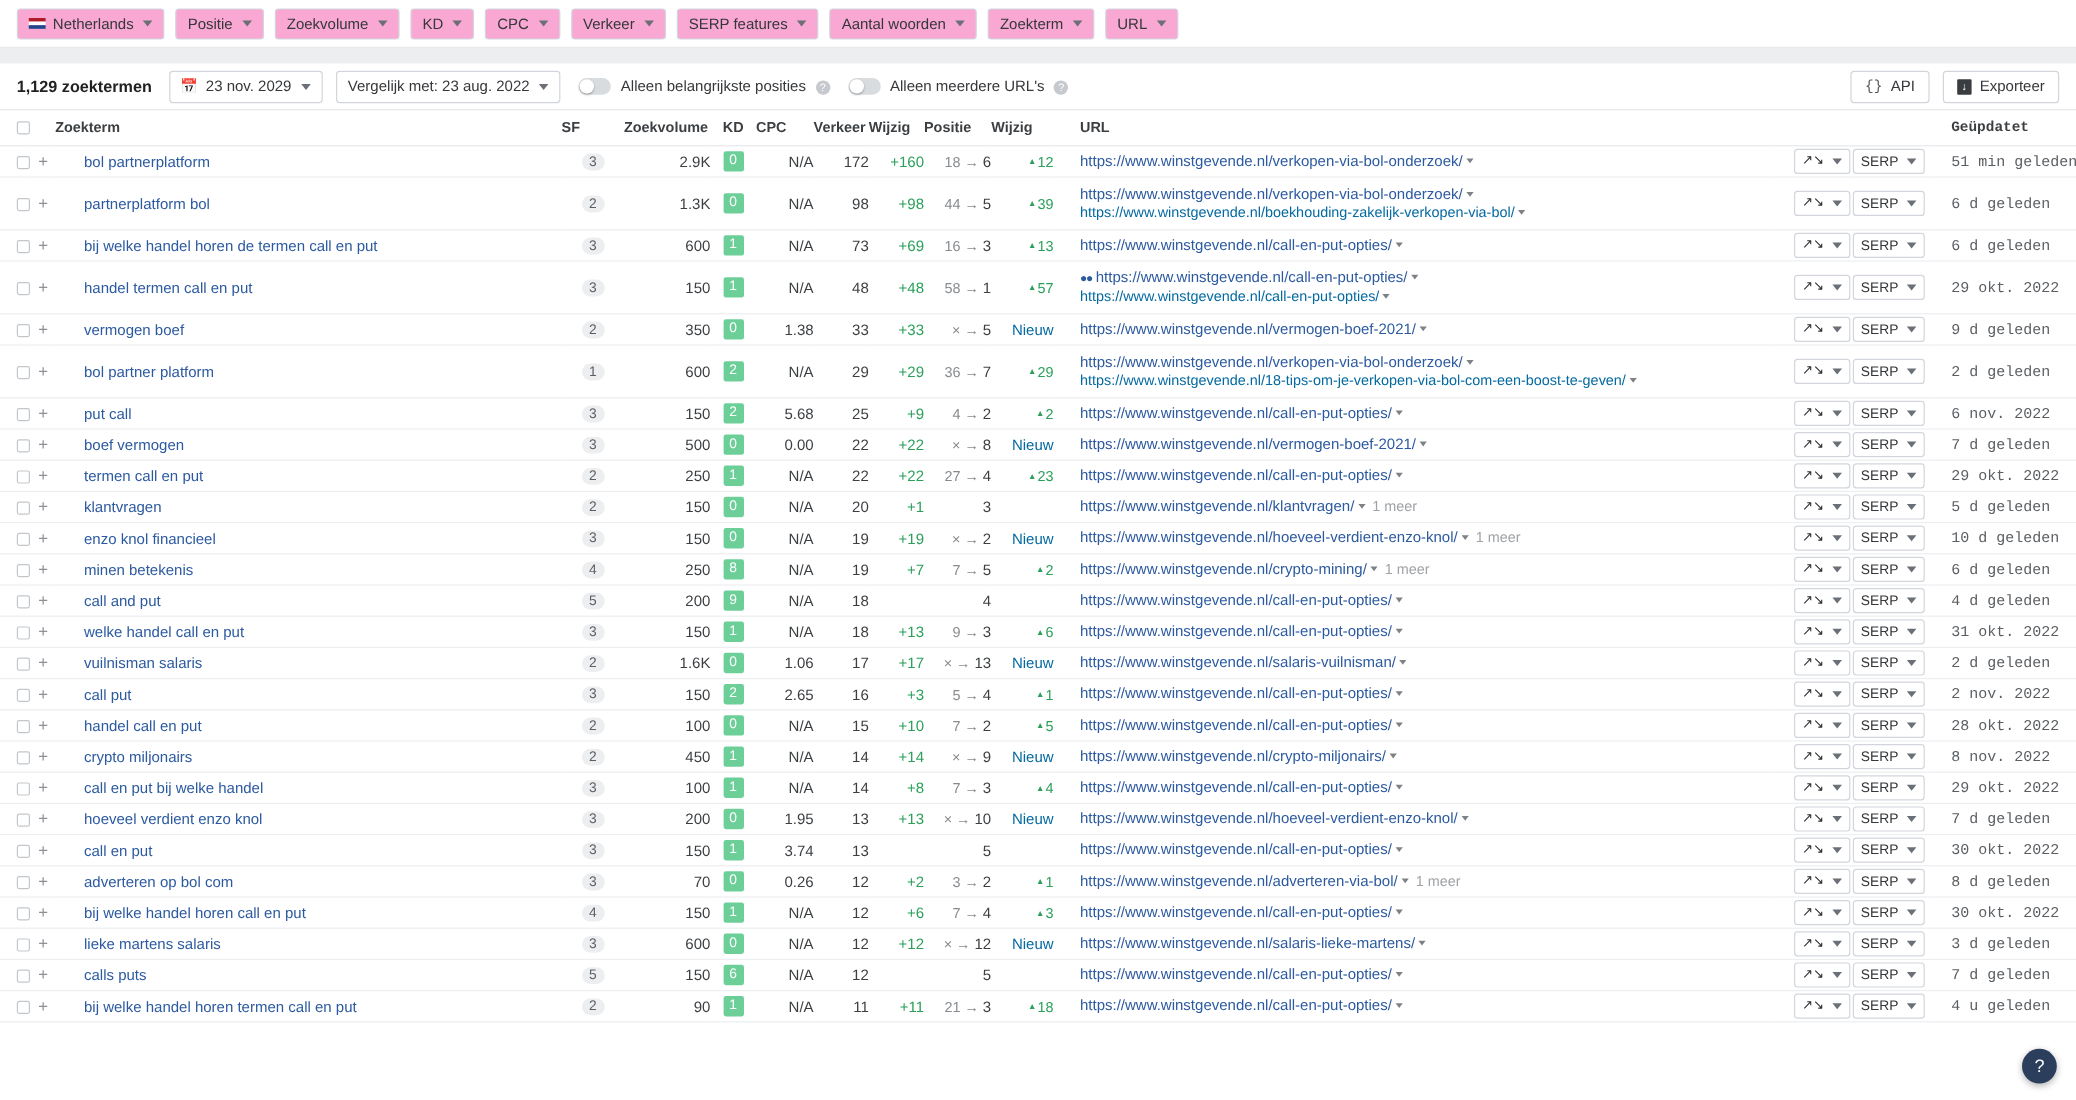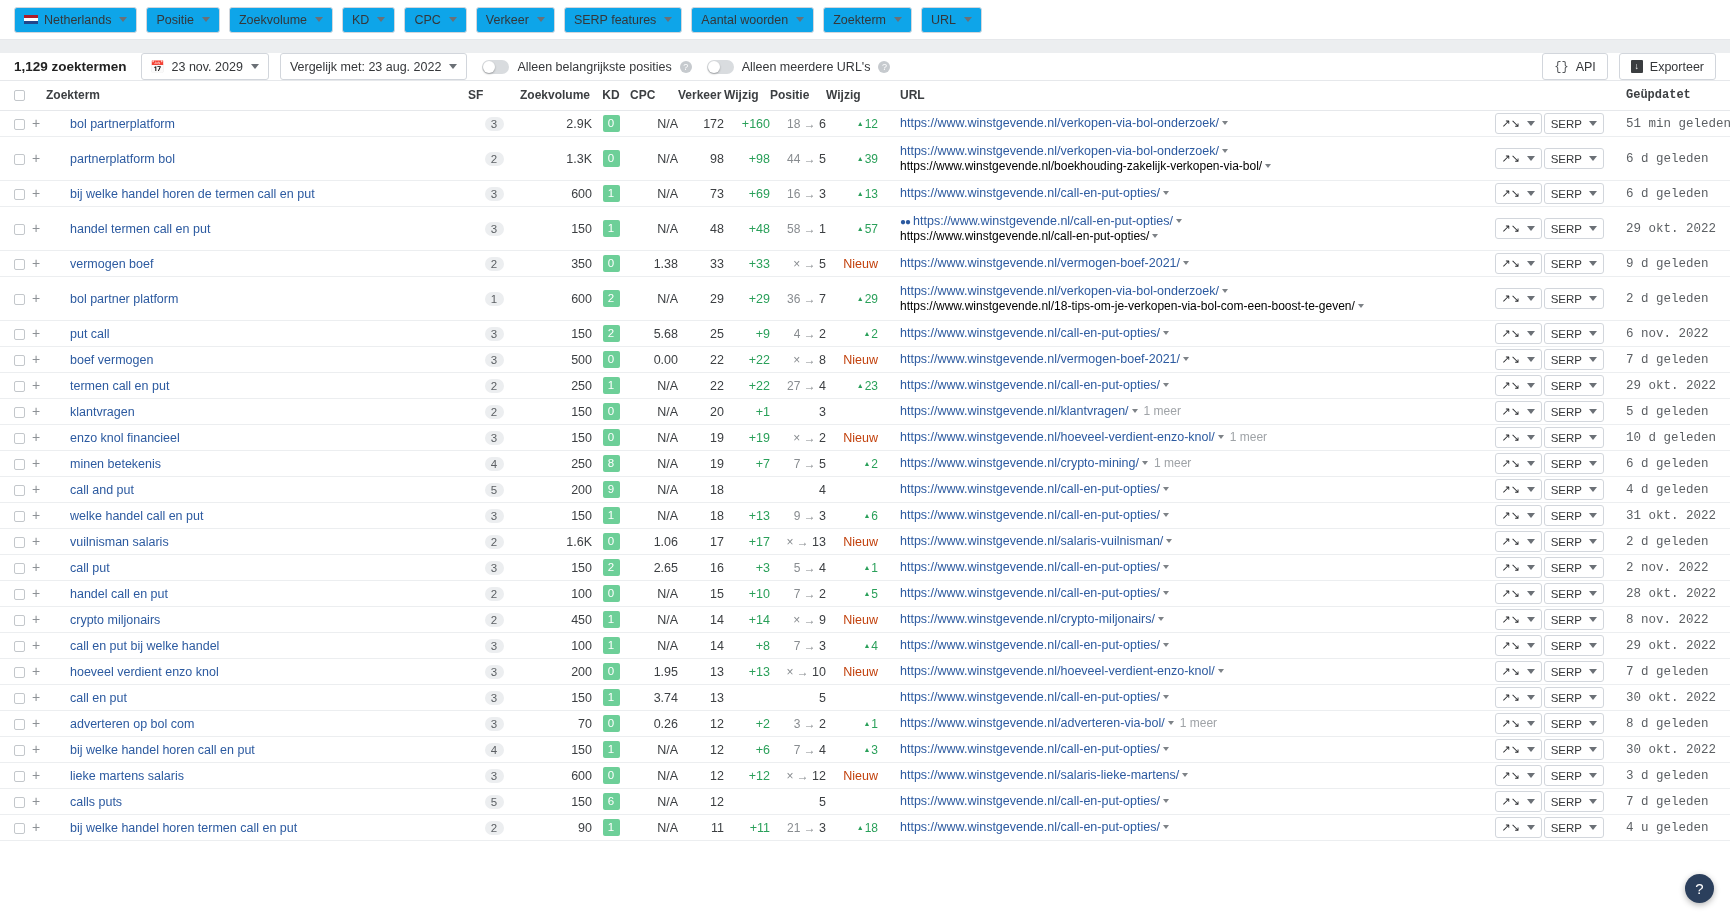--- a/index.html
+++ b/index.html
@@ -12,46 +12,46 @@
 
   
   .filterbar {
     height: 40px; display: flex; align-items: center;
     gap: 9px; padding: 0 14px; background: #fff;
     border-bottom: 1px solid #e6e8eb;
   }
   .fbtn {
     height: 26px; display: inline-flex; align-items: center; gap: 6px;
     padding: 0 9px; border: 1px solid #d2d6dc; border-radius: 3px;
-    background: #0ea5e9; font-size: 12.5px; color: #35373a; cursor: pointer;
+    background: #f9a8d4; font-size: 12.5px; color: #35373a; cursor: pointer;
     white-space: nowrap;
   }
   .caret { width: 0; height: 0; border-left: 4px solid transparent;
            border-right: 4px solid transparent; border-top: 5px solid #6b7076; margin-left: 2px; }
   .flag { width: 14px; height: 10px; display: inline-block; position: relative; flex: none; }
   .flag i { position: absolute; left: 0; width: 100%; height: 33.34%; display: block; }
   .flag i:nth-child(1) { top: 0; background: #AE1C28; }
   .flag i:nth-child(2) { top: 33.33%; background: #fff; }
   .flag i:nth-child(3) { top: 66.66%; background: #21468B; }
 
   .gapstrip { height: 13px; background: #eceef0; }
 
   
   .toolbar2 {
-    height: 28px; display: flex; align-items: center; padding: 0 14px;
+    height: 39px; display: flex; align-items: center; padding: 0 14px;
     background: #fff; border-bottom: 1px solid #e6e8eb; gap: 11px;
   }
   .count { font-weight: bold; font-size: 13.5px; color: #222; margin-right: 3px; }
   .datebtn {
     height: 27px; display: inline-flex; align-items: center; gap: 6px;
     padding: 0 9px; border: 1px solid #d2d6dc; border-radius: 3px;
     background: #fff; font-size: 12.5px; color: #35373a; cursor: pointer; white-space: nowrap;
   }
   .cal { font-size: 12px; color: #55585c; }
-  .toggle-wrap { display: inline-flex; align-items: center; gap: 8px; margin-left: 4px; }
+  .toggle-wrap { display: inline-flex; align-items: flex-end; gap: 8px; margin-left: 4px; }
   .toggle {
     width: 27px; height: 14px; border-radius: 8px; background: #d9dcdf;
     position: relative; cursor: pointer; flex: none;
   }
   .toggle::after {
     content: ""; position: absolute; left: 1px; top: 1px;
     width: 12px; height: 12px; border-radius: 50%; background: #fff;
     box-shadow: 0 1px 2px rgba(0,0,0,.3);
   }
   .tglabel { font-size: 12.5px; color: #35373a; white-space: nowrap; }
@@ -122,27 +122,27 @@
   }
   .kdbox {
     display: inline-block; width: 17px; height: 17px; line-height: 17px;
     background: #6dcf98; color: #fff; border-radius: 2px;
     font-size: 11.5px; text-align: center;
   }
   .na { color: #b7bbbf; }
   .up { color: #2aa05a; }
   .posmove { color: #888c90; font-size: 12px; }
   .posmove b { color: #3c3f42; font-weight: normal; font-size: 12.5px; }
-  .nieuw { color: #c2410c; }
+  .nieuw { color: #0369a1; }
   .delta { color: #2aa05a; font-size: 12px; }
   .delta::before { content: "\25B2"; font-size: 7px; vertical-align: 1.5px; margin-right: 1px; }
 
   .urlline { line-height: 15px; }
   .urllink { color: #2c5aa0; text-decoration: none; font-size: 12.5px; cursor: pointer; }
-  .urlsub { color: #000000; font-size: 12px; }
+  .urlsub { color: #0369a1; font-size: 12px; }
   .dcaret {
     display: inline-block; width: 0; height: 0; margin-left: 3px;
     border-left: 3.5px solid transparent; border-right: 3.5px solid transparent;
     border-top: 4.5px solid #7d8287; vertical-align: 2px; cursor: pointer;
   }
   .meer { color: #9fa3a7; font-size: 12px; margin-left: 6px; cursor: pointer; }
   .eyes { color: #2c5aa0; font-size: 10px; margin-right: 3px; letter-spacing: -1px; }
 
   .minibtn {
     display: inline-flex; align-items: center; gap: 5px; height: 21px;

